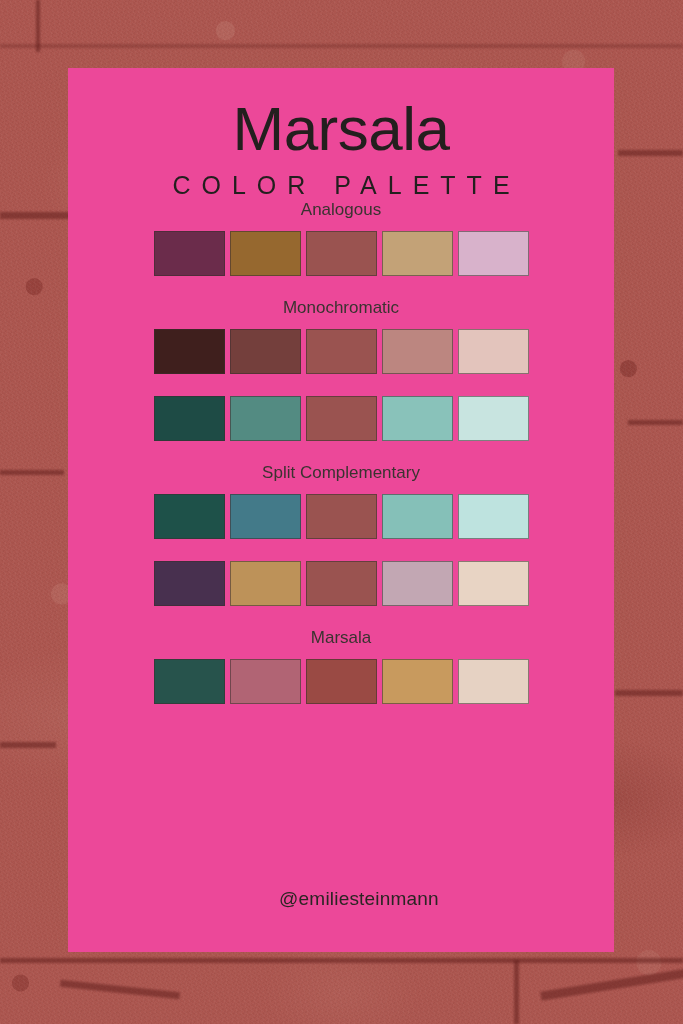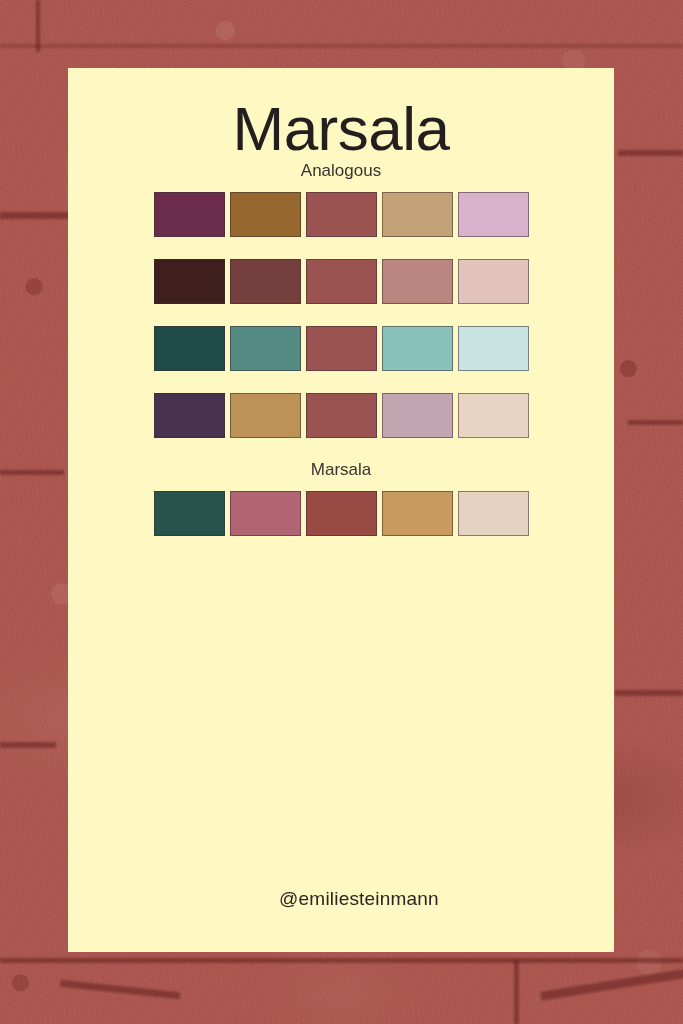--- a/index.html
+++ b/index.html
@@ -86,21 +86,21 @@
   .crack.d1 { left: 540px;top: 980px; width: 150px; height: 9px; transform: rotate(-9deg); }
   .crack.d2 { left: 60px; top: 986px; width: 120px; height: 7px; transform: rotate(6deg); }
 
   
   .card {
     position: absolute;
     left: 68px;
     top: 68px;
     width: 546px;
     height: 884px;
-    background: #fef9c3;
+    background: #ec4899;
     box-sizing: border-box;
     padding: 0;
   }
 
   
   .title {
     margin: 0;
     padding-top: 28px;
     text-align: center;
     font-family: "Liberation Sans", sans-serif;
@@ -180,48 +180,60 @@
   <div class="crack v2"></div>
   <div class="crack h1"></div>
   <div class="crack h2"></div>
   <div class="crack d1"></div>
   <div class="crack d2"></div>
 
   <div class="card">
 
     <h1 class="title">Marsala</h1>
 
+    <div class="subtitle">COLOR PALETTE</div>
 
     <div class="rows" id="palette-rows">
         <div class="palette-row">
           <div class="row-label">Analogous</div>
           <div class="swatches">
             <div class="swatch" title="#6B2C4B" style="background: rgb(107, 44, 75);"></div>
             <div class="swatch" title="#96682F" style="background: rgb(150, 104, 47);"></div>
             <div class="swatch" title="#9A5350" style="background: rgb(154, 83, 80);"></div>
             <div class="swatch" title="#C3A277" style="background: rgb(195, 162, 119);"></div>
             <div class="swatch" title="#D8B2CB" style="background: rgb(216, 178, 203);"></div>
           </div>
         </div>
         <div class="palette-row">
+          <div class="row-label">Monochromatic</div>
           <div class="swatches">
             <div class="swatch" title="#3F1F1D" style="background: rgb(63, 31, 29);"></div>
             <div class="swatch" title="#743F3C" style="background: rgb(116, 63, 60);"></div>
             <div class="swatch" title="#9A5350" style="background: rgb(154, 83, 80);"></div>
             <div class="swatch" title="#BC8680" style="background: rgb(188, 134, 128);"></div>
             <div class="swatch" title="#E3C4BC" style="background: rgb(227, 196, 188);"></div>
           </div>
         </div>
         <div class="palette-row">
           <div class="swatches">
             <div class="swatch" title="#1E4B45" style="background: rgb(30, 75, 69);"></div>
             <div class="swatch" title="#538B82" style="background: rgb(83, 139, 130);"></div>
             <div class="swatch" title="#9A5350" style="background: rgb(154, 83, 80);"></div>
             <div class="swatch" title="#89C2BA" style="background: rgb(137, 194, 186);"></div>
             <div class="swatch" title="#C8E4E0" style="background: rgb(200, 228, 224);"></div>
+          </div>
+        </div>
+        <div class="palette-row">
+          <div class="row-label">Split Complementary</div>
+          <div class="swatches">
+            <div class="swatch" title="#1E5149" style="background: rgb(30, 81, 73);"></div>
+            <div class="swatch" title="#437A89" style="background: rgb(67, 122, 137);"></div>
+            <div class="swatch" title="#9A5350" style="background: rgb(154, 83, 80);"></div>
+            <div class="swatch" title="#85C0B8" style="background: rgb(133, 192, 184);"></div>
+            <div class="swatch" title="#BEE3DF" style="background: rgb(190, 227, 223);"></div>
           </div>
         </div>
         <div class="palette-row">
           <div class="swatches">
             <div class="swatch" title="#48304F" style="background: rgb(72, 48, 79);"></div>
             <div class="swatch" title="#BD9259" style="background: rgb(189, 146, 89);"></div>
             <div class="swatch" title="#9A5350" style="background: rgb(154, 83, 80);"></div>
             <div class="swatch" title="#C2A7B3" style="background: rgb(194, 167, 179);"></div>
             <div class="swatch" title="#E8D4C4" style="background: rgb(232, 212, 196);"></div>
           </div>

